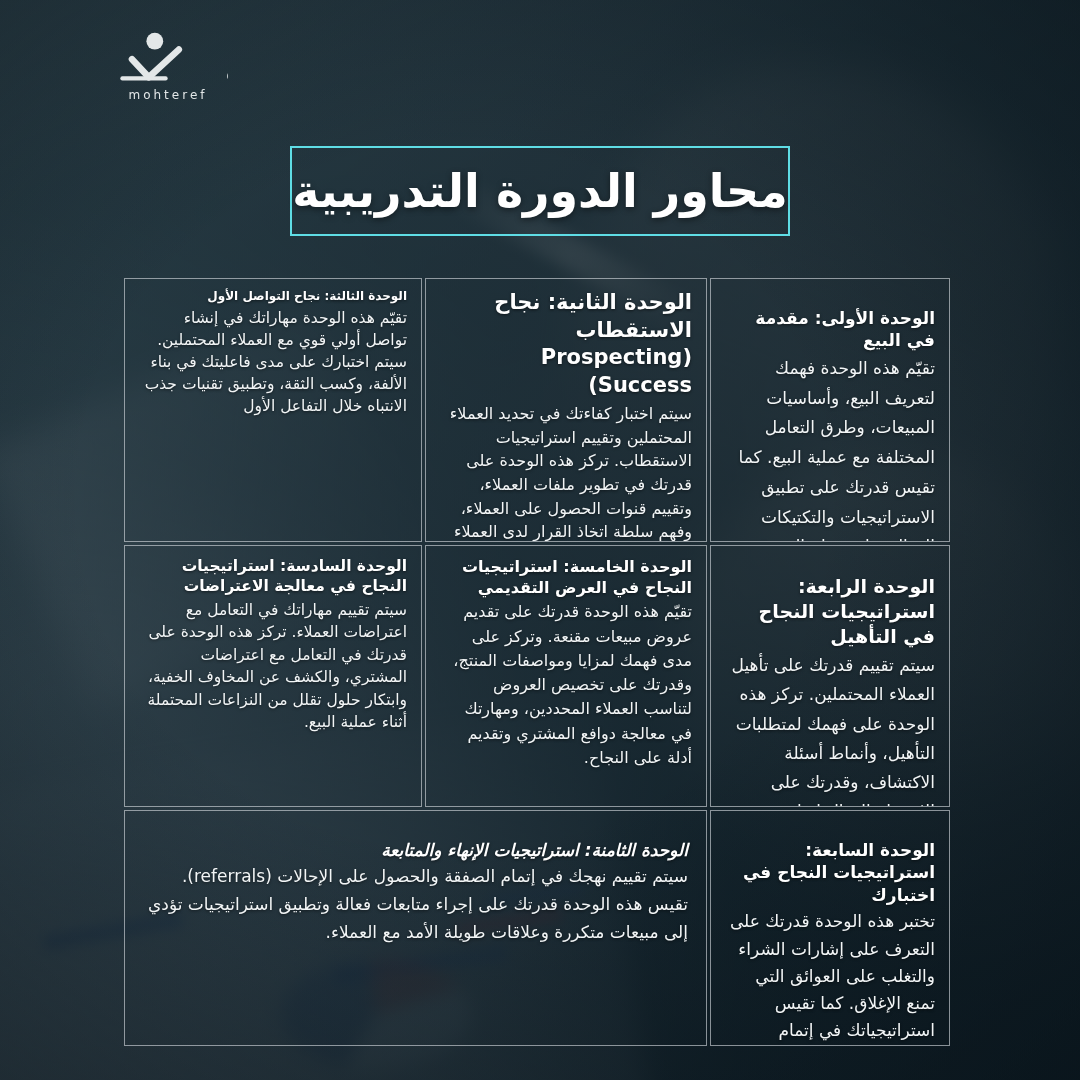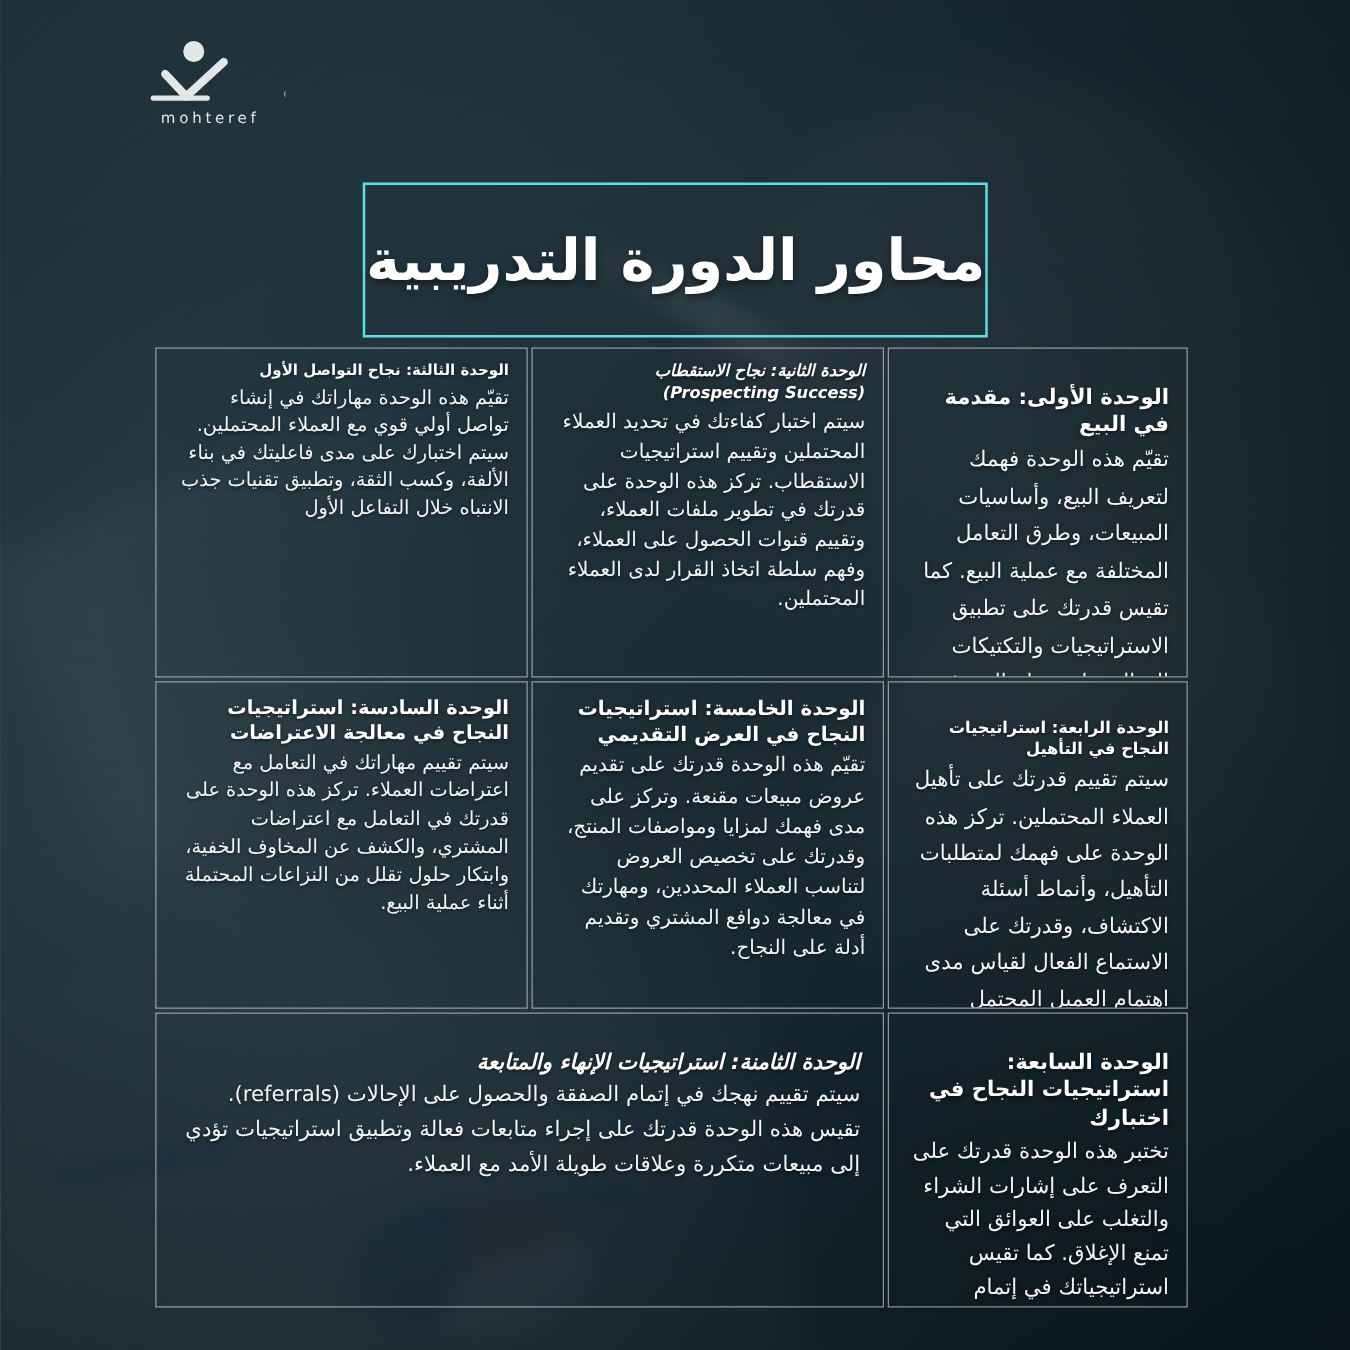--- a/index.html
+++ b/index.html
@@ -118,25 +118,25 @@
     position: absolute;
     left: 108px; top: 28px;
     width: 120px; height: 78px;
   }
   .logo svg { width: 100%; height: 100%; display: block; }
 
   
   .title-box {
     position: absolute;
     left: 290px; top: 146px;
-    width: 500px; height: 124px;
+    width: 500px; height: 90px;
     border: 2px solid #5fdde5;
     display: flex;
     align-items: center;
-    justify-content: flex-start;
+    justify-content: center;
   }
   .title-text {
     color: #ffffff;
     font-size: 46px;
     font-weight: bold;
     letter-spacing: 0.5px;
     text-shadow: 0 2px 6px rgba(0,0,0,0.45);
     white-space: nowrap;
   }
 
@@ -170,25 +170,25 @@
   .unit-body {
     color: #f2f5f6;
     line-height: 1.52;
     margin: 0;
     text-shadow: 0 1px 3px rgba(0,0,0,0.5);
   }
 
   
   .c1 .unit-title { font-size: 17px; }
   .c1 .unit-body  { font-size: 17px; line-height: 1.75; }
-  .c2 .unit-title { font-size: 13px; font-style: italic; }
+  .c2 .unit-title { font-size: 21px; }
   .c2 .unit-body  { font-size: 16px; line-height: 1.48; }
   .c3 .unit-title { font-size: 12px; }
   .c3 .unit-body  { font-size: 15.5px; line-height: 1.42; }
-  .c4 .unit-title { font-size: 13px; }
+  .c4 .unit-title { font-size: 19px; }
   .c4 .unit-body  { font-size: 17px; line-height: 1.72; }
   .c5 .unit-title { font-size: 16px; }
   .c5 .unit-body  { font-size: 16px; line-height: 1.52; }
   .c6 .unit-title { font-size: 15.5px; }
   .c6 .unit-body  { font-size: 15.5px; line-height: 1.45; }
   .c7 .unit-title { font-size: 17px; }
   .c7 .unit-body  { font-size: 17px; line-height: 1.6; }
   .c8 .unit-title { font-size: 17px; font-style: italic; }
   .c8 .unit-body  { font-size: 17px; line-height: 1.62; }
 

